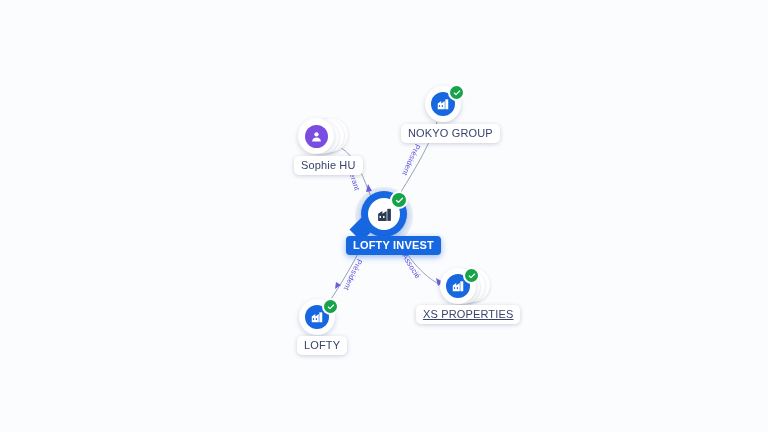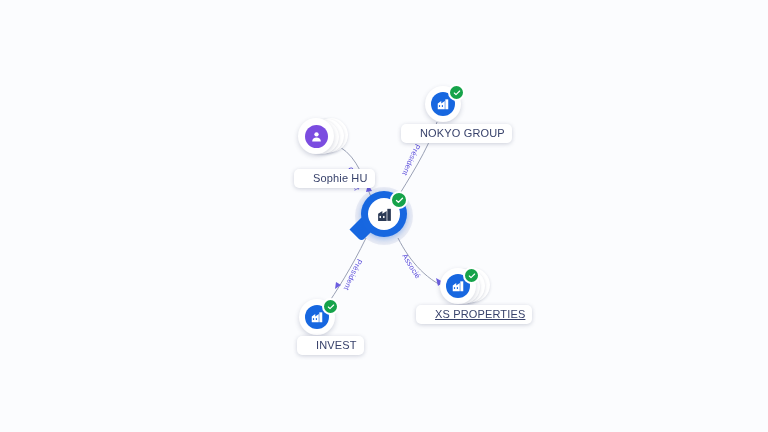--- a/index.html
+++ b/index.html
@@ -41,21 +41,21 @@
     display:flex;align-items:center;justify-content:center;
     color:#fff;font-size:9px;line-height:1;font-weight:bold;
   }
 
   
   .nlabel{
     position:absolute;white-space:nowrap;
     background:#ffffff;color:#38426b;
     border-radius:5px;
     font-size:11px;letter-spacing:.15px;
-    padding:3px 7px 4px 19px;
+    padding:3px 7px 4px 7px;
     box-shadow:0 1px 4px rgba(40,50,90,.22);
   }
   .nlabel.primary{
     background:#1767e0;color:#ffffff;font-weight:600;
     box-shadow:0 2px 6px rgba(23,103,224,.45);
     border-radius:4px;letter-spacing:.2px;
   }
 
   
   .pin-halo{
@@ -134,21 +134,21 @@
 
     <div class="disc" style="left:0px;top:0px;width:36px;height:36px;">
       <div class="inner-ico ico-purple" style="width:23px;height:23px;">
         <svg width="13" height="13" viewBox="0 0 24 24" aria-hidden="true">
           <circle cx="12" cy="8" r="4" fill="#ffffff"></circle>
           <path d="M4 21c0-4.4 3.6-7 8-7s8 2.6 8 7z" fill="#ffffff"></path>
         </svg>
       </div>
     </div>
 
-    <div class="nlabel" style="left:-4px;top:51px;text-align:center;">Sophie HU</div>
+    <div class="nlabel" style="left:-4px;top:38px;text-align:center;">Sophie HU</div>
   </div>
 
   <div class="node" style="left:425px;top:86px;">
     <div class="disc" style="left:0px;top:0px;width:36px;height:36px;">
       <div class="inner-ico ico-blue" style="width:24px;height:24px;">
         <svg width="14" height="14" viewBox="0 0 24 24" aria-hidden="true">
           <path d="M3 21V11l6-4v4l6-4v14z" fill="#ffffff"></path>
           <rect x="16" y="4" width="5" height="17" fill="#ffffff"></rect>
           <rect x="5" y="14" width="2" height="3" fill="#1767e0"></rect>
           <rect x="10" y="14" width="2" height="3" fill="#1767e0"></rect>
@@ -195,21 +195,21 @@
           <rect x="5" y="14" width="2" height="3" fill="#1767e0"></rect>
           <rect x="10" y="14" width="2" height="3" fill="#1767e0"></rect>
         </svg>
       </div>
     </div>
     <div class="verif" style="left:23px;top:-1px;width:13px;height:13px;">
       <svg width="8" height="8" viewBox="0 0 24 24" aria-hidden="true">
         <path d="M20 6L9 17l-5-5" stroke="#ffffff" stroke-width="3.4" fill="none" stroke-linecap="round" stroke-linejoin="round"></path>
       </svg>
     </div>
-    <div class="nlabel" style="left:-2px;top:37px;">INVEST</div>
+    <div class="nlabel" style="left:-2px;top:37px;">LOFTY</div>
   </div>
 
   <div class="pin-halo" style="left:355px;top:187px;width:58px;height:58px;"></div>
 
   <div class="pin-wrap" style="left:361px;top:191px;">
     <div class="pin-tail"></div>
     <div class="pin-body">
       <div class="pin-hole">
         <svg width="17" height="17" viewBox="0 0 24 24" aria-hidden="true">
           <path d="M3 21V11l6-4v4l6-4v14z" fill="#2b3a55"></path>
@@ -219,14 +219,15 @@
         </svg>
       </div>
     </div>
     <div class="verif" style="left:29px;top:0px;width:14px;height:14px;">
       <svg width="9" height="9" viewBox="0 0 24 24" aria-hidden="true">
         <path d="M20 6L9 17l-5-5" stroke="#ffffff" stroke-width="3.4" fill="none" stroke-linecap="round" stroke-linejoin="round"></path>
       </svg>
     </div>
   </div>
 
+  <div class="nlabel primary" style="left:346px;top:236px;">LOFTY INVEST</div>
 
 </div>
 
 </body></html>

